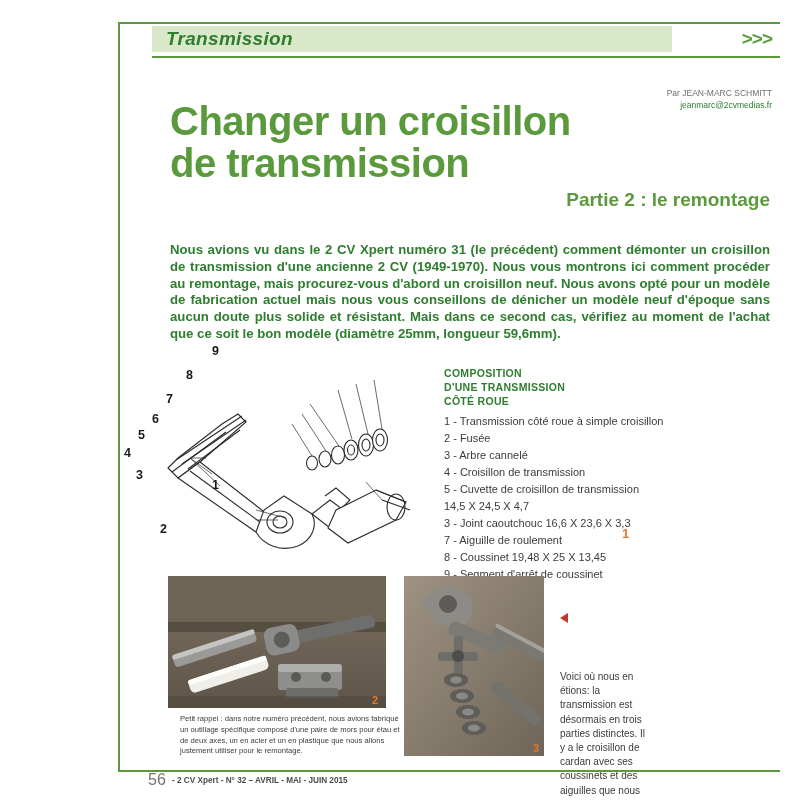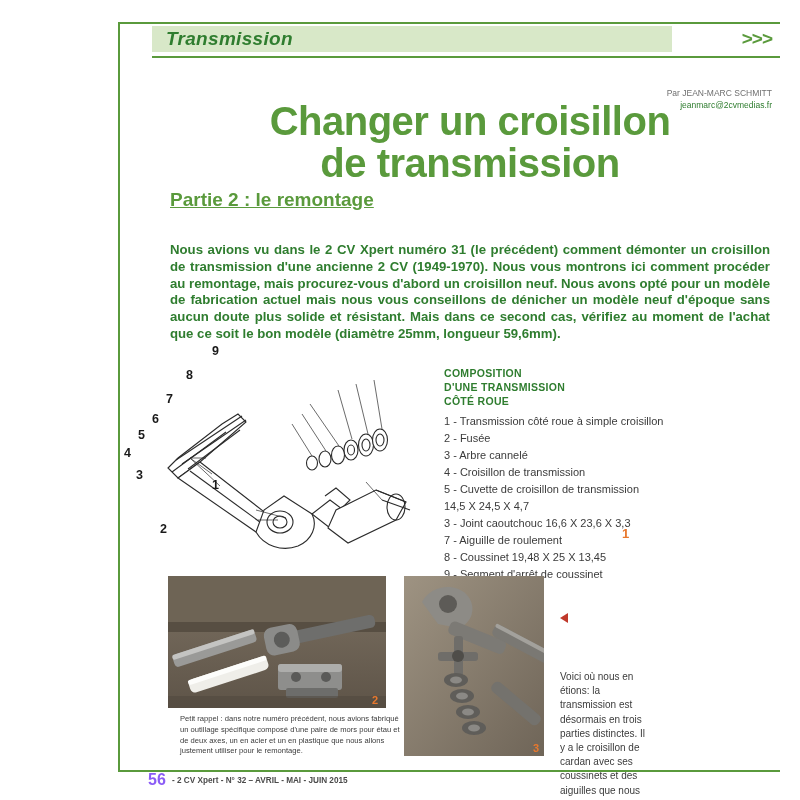--- a/index.html
+++ b/index.html
@@ -80,31 +80,30 @@
   
   .headline {
     position:absolute;
     left:170px; top:100px;
     width:600px;
     color:#5a9a3c;
     font-size:40px;
     line-height:1.05;
     font-weight:bold;
     letter-spacing:-0.5px;
-    text-align:center;
   }
   .headline .l2 { display:block; }
   .subhead {
     position:absolute;
     left:170px; top:189px;
     width:600px;
+    text-align:right;
     color:#5a9a3c;
     font-size:19px;
     font-weight:bold;
-    text-decoration:underline;
   }
   
   .chapeau {
     position:absolute;
     left:170px; top:214px;
     width:600px;
     color:#2f7d2f;
     font-size:13.2px;
     line-height:1.27;
     font-weight:bold;
@@ -193,23 +192,23 @@
   
   .foot-rule {
     position:absolute;
     left:118px; top:770px;
     width:662px; height:0;
     border-top:2px solid #5a9a3c;
   }
   .folio {
     position:absolute;
     left:148px; top:771px;
-    color:#8b5cf6;
+    color:#737373;
     font-size:16px;
-    font-weight:bold;
+    font-weight:normal;
   }
   .folio-text {
     position:absolute;
     left:172px; top:776px;
     color:#4a4a4a;
     font-size:8.2px;
     font-weight:bold;
   }
   
   svg { display:block; }

